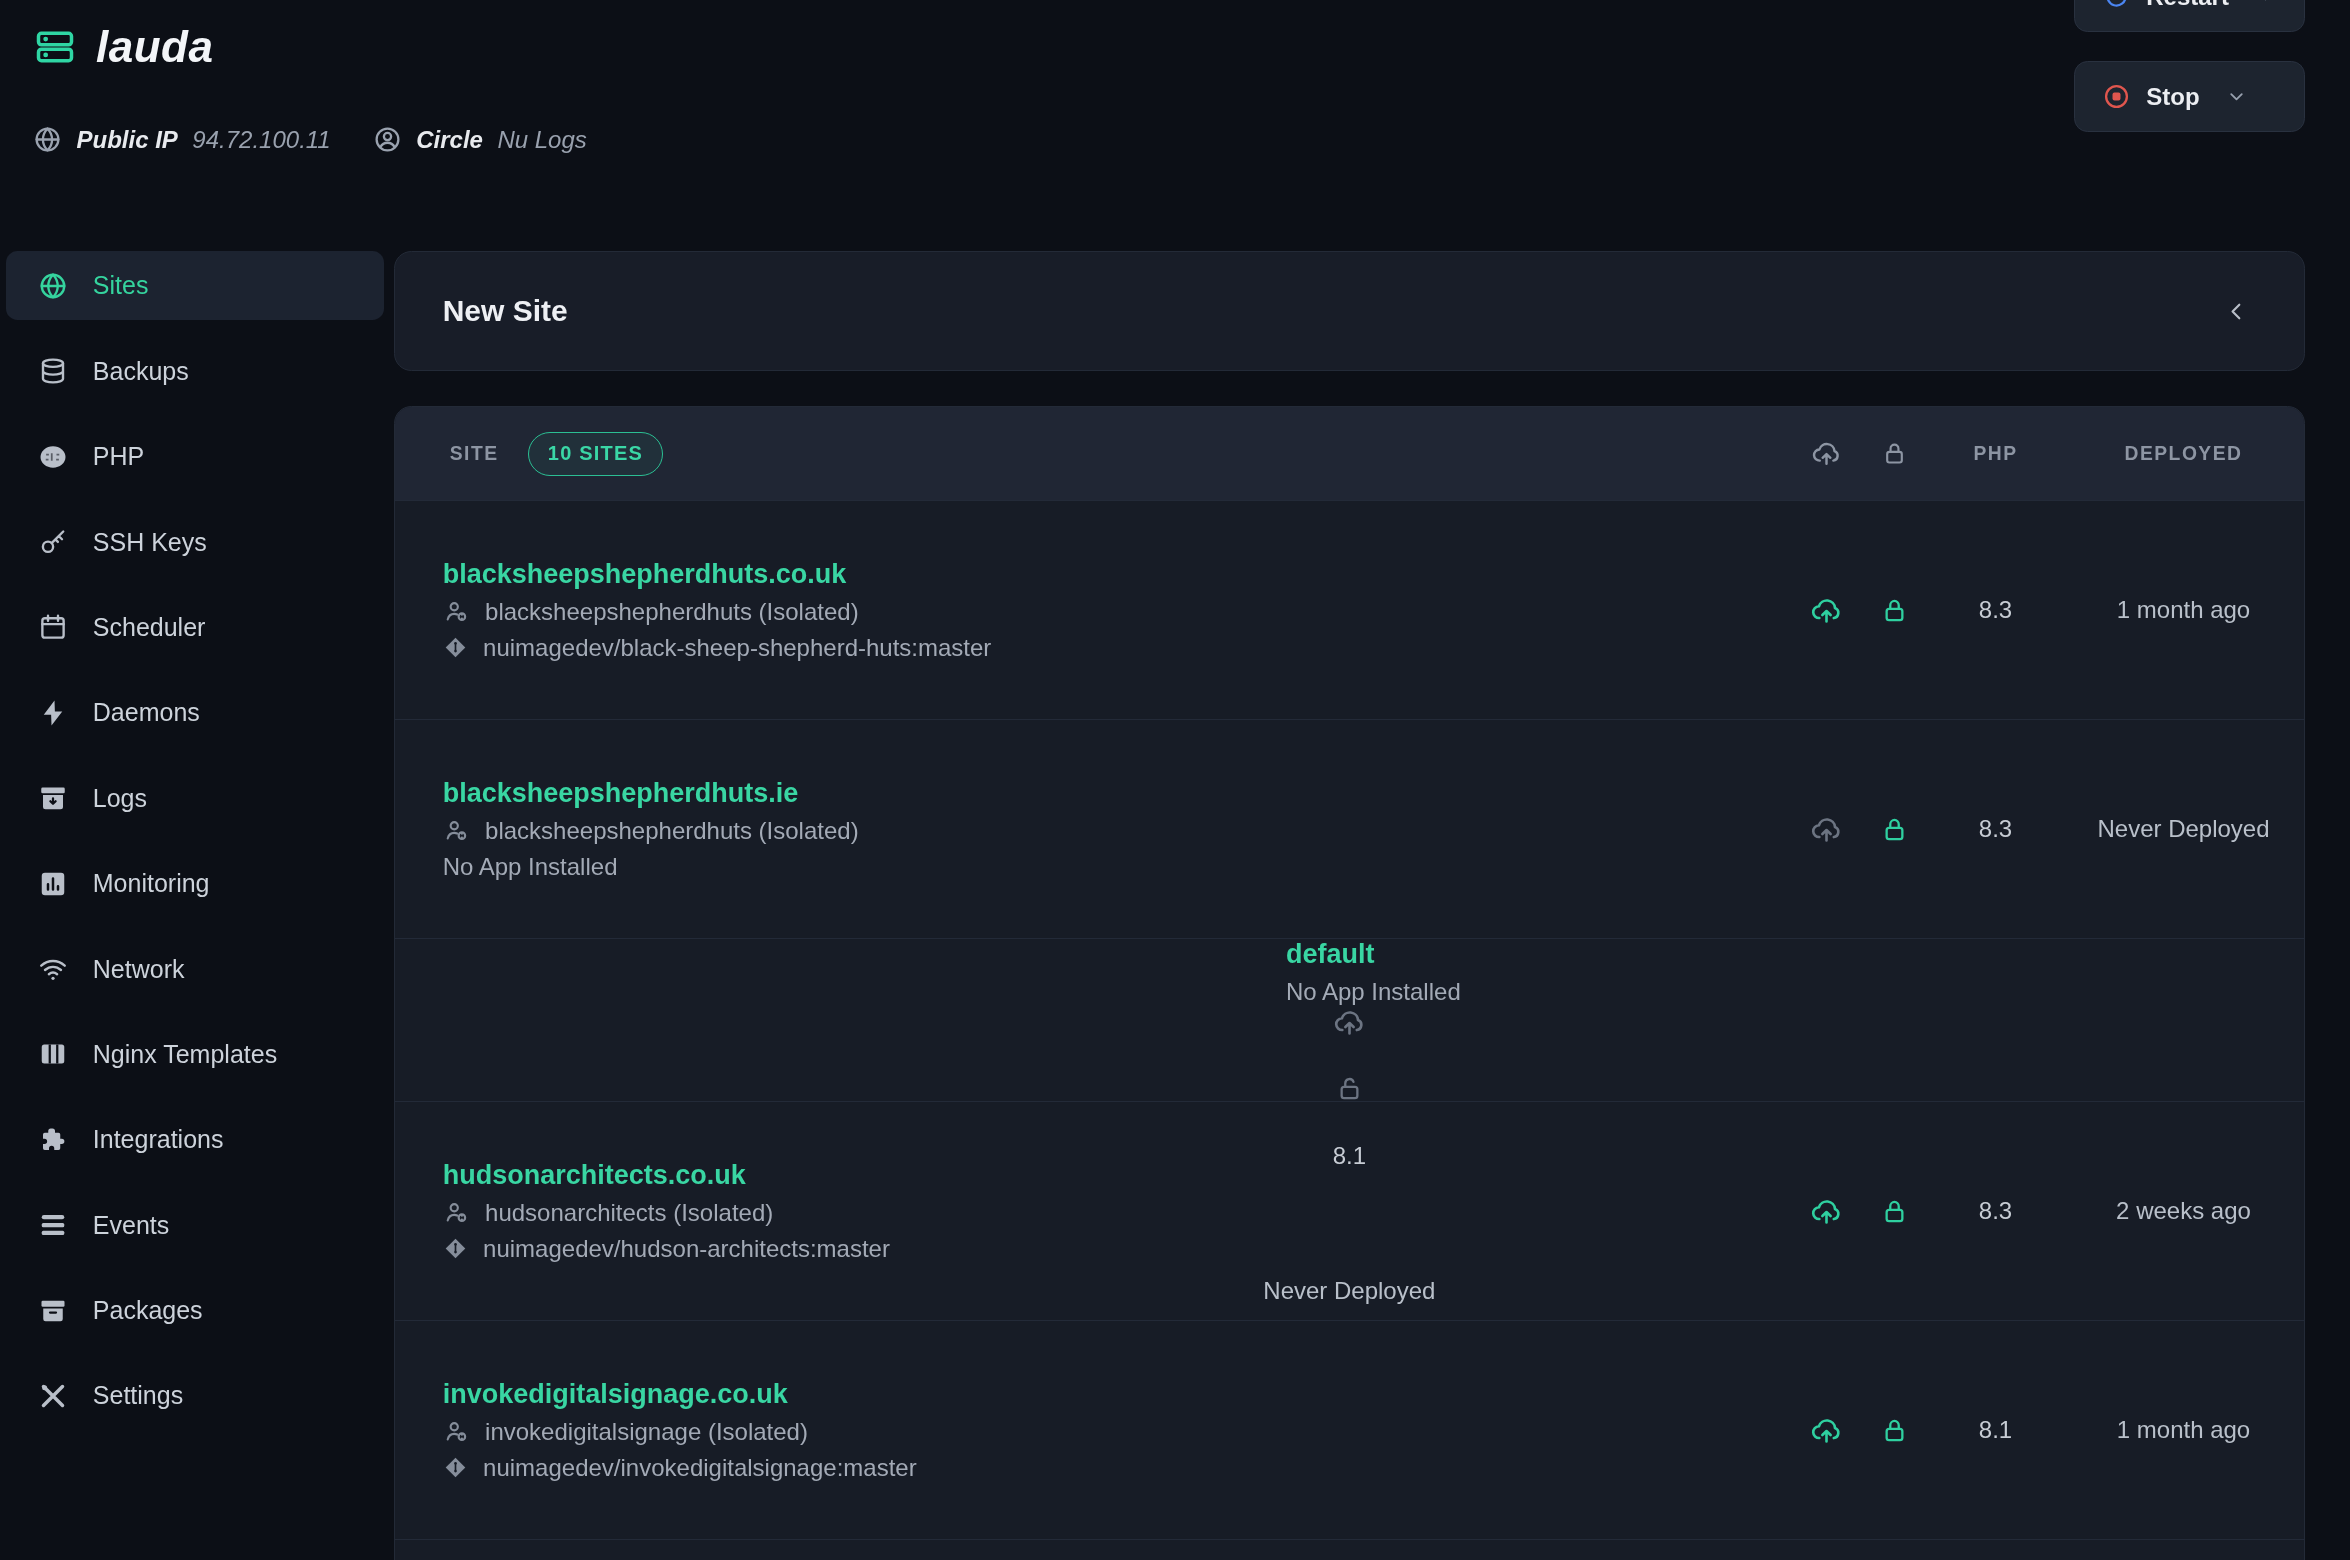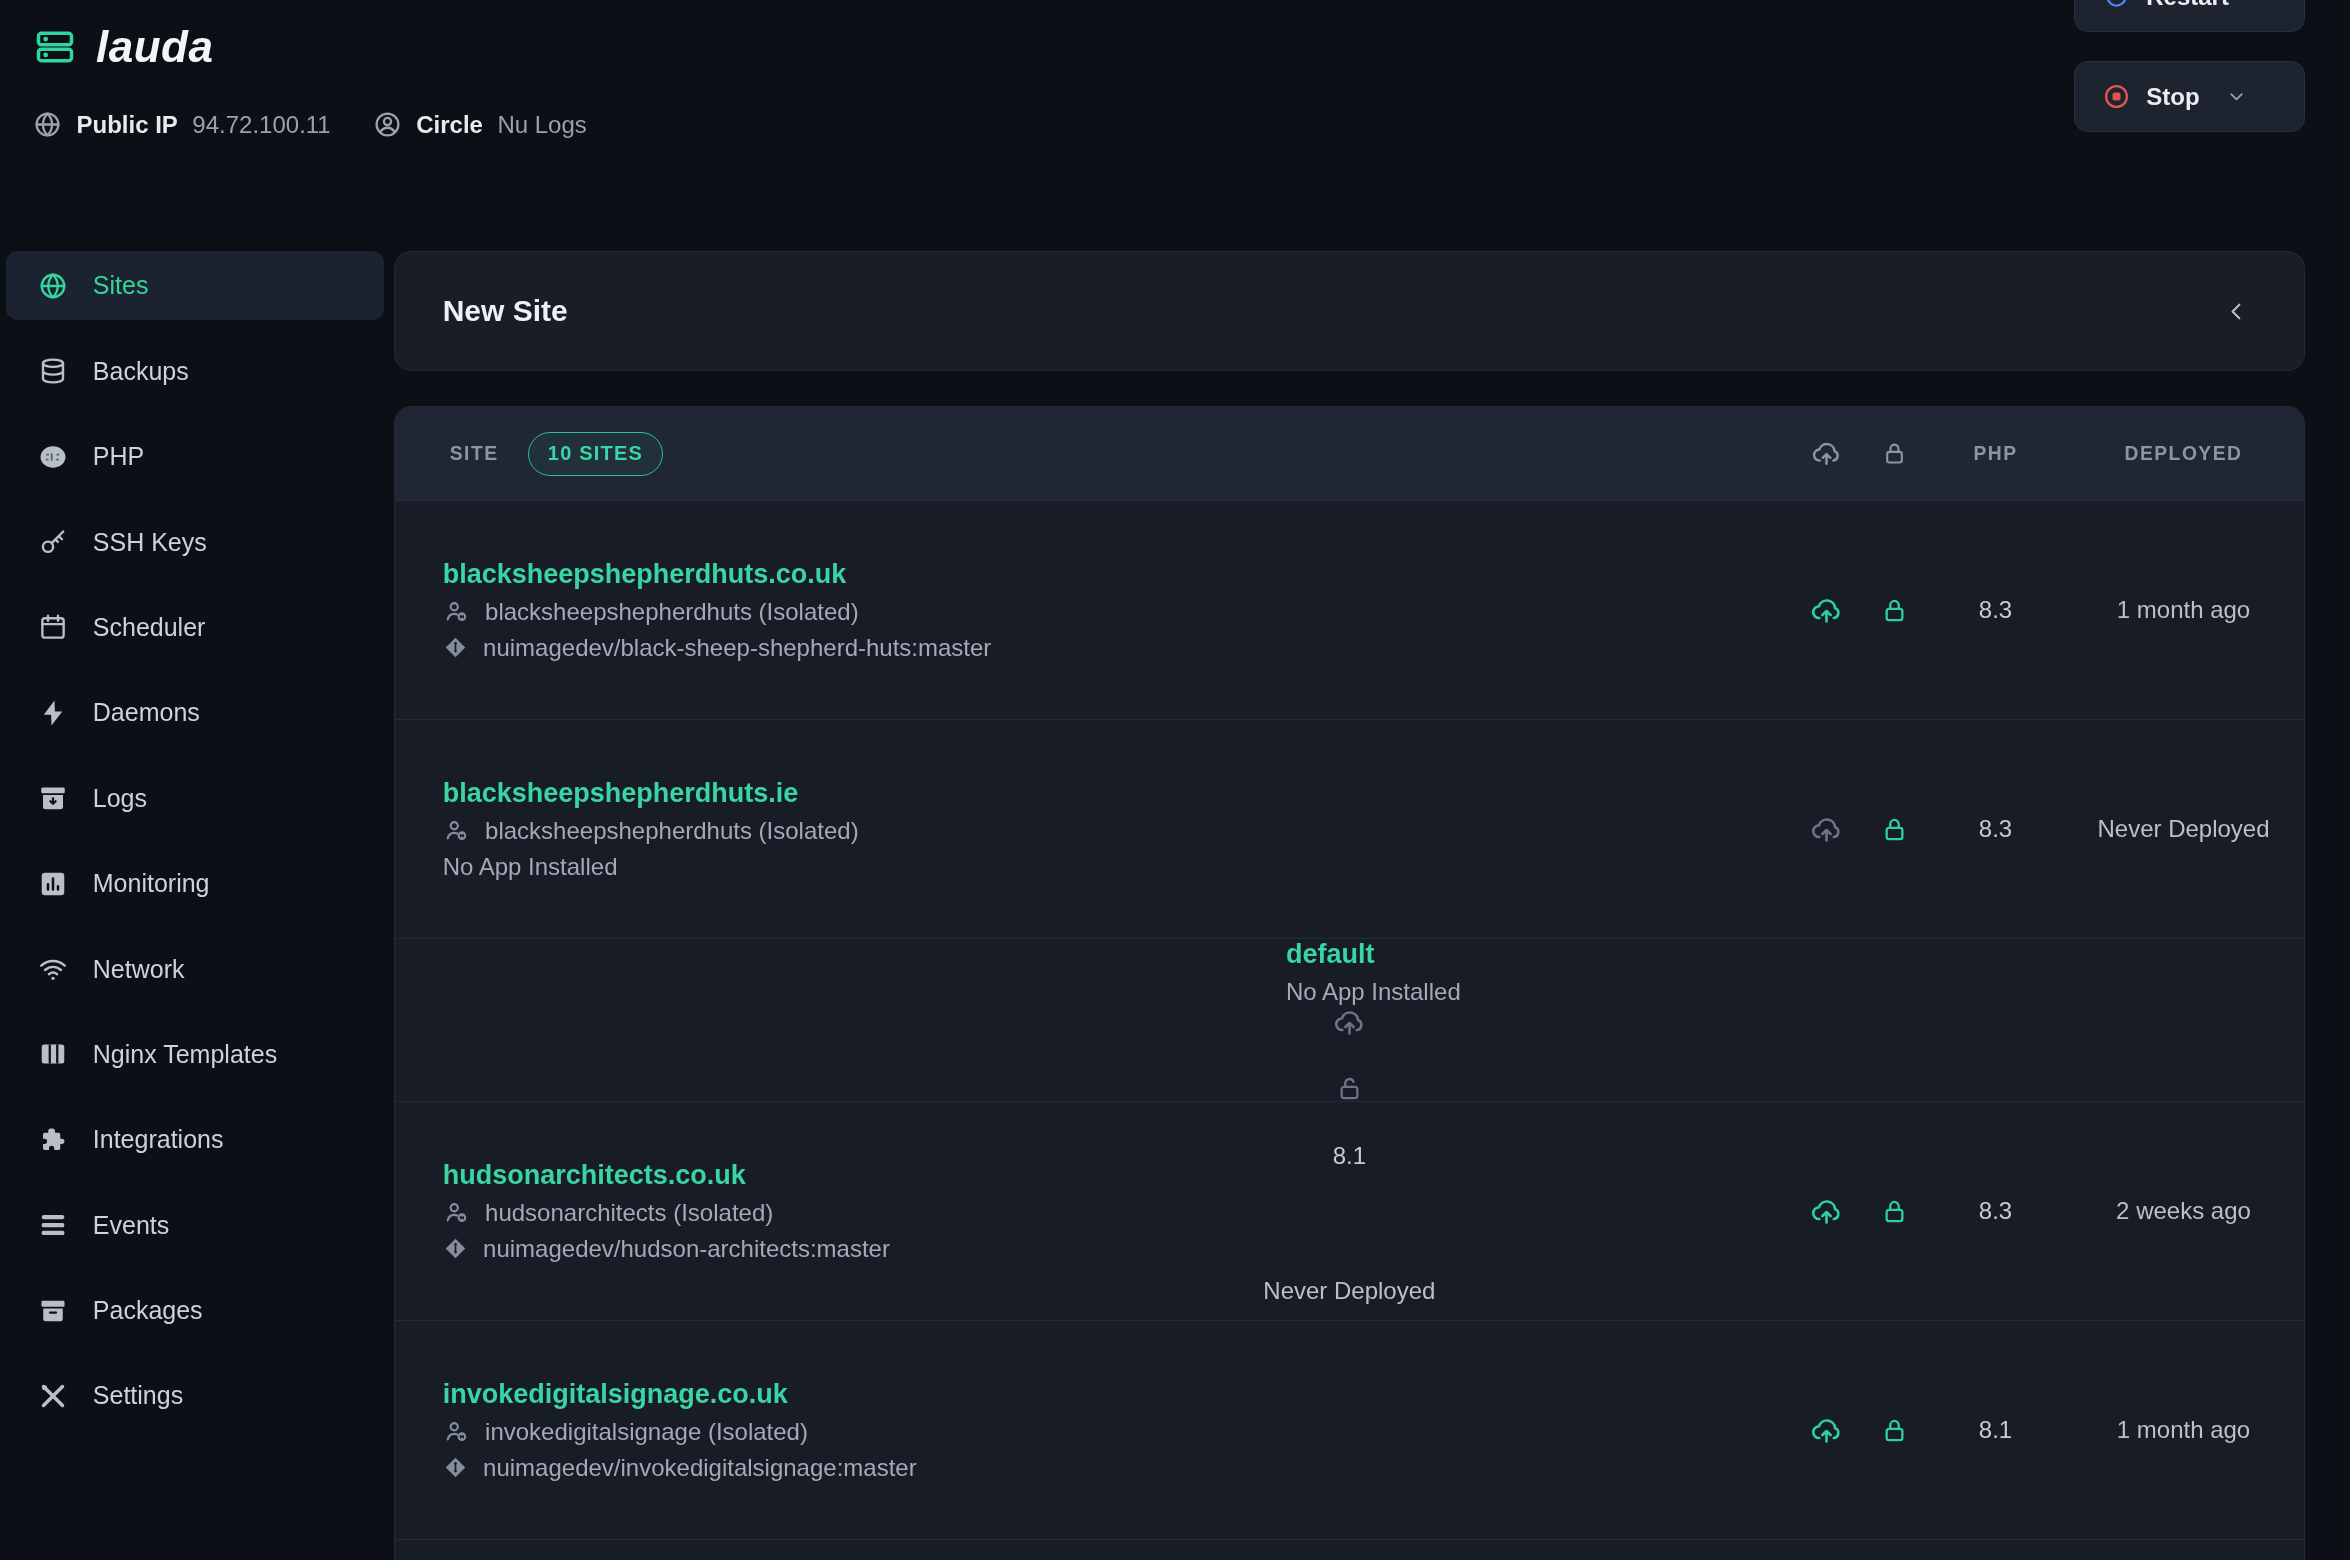--- a/index.html
+++ b/index.html
@@ -24,21 +24,21 @@
     height:71px; padding:0 27px; border-radius:13.5px;
     background:#1d242f; border:1px solid #29313f;
     color:#eceef2; font-size:24px; font-weight:700; cursor:pointer;
     font-family:inherit;
   }
   .action-btn .chev { color:#97a0ae; margin-left:9.7px; }
   .ic-restart { color:#4b86f2; }
   .ic-stop { color:#e0564e; }
 
   
-  .server-info { display:flex; align-items:flex-start; gap:42px; margin:17.4px 0 0 33px; height:44px; }
+  .server-info { display:flex; align-items:flex-end; gap:42px; margin:17.4px 0 0 33px; height:44px;font-style:italic; }
   .info-group { display:flex; align-items:center; gap:14.5px; color:#99a1ae; font-size:24px; }
   .info-group b { color:#e8eaee; font-weight:700; }
   .info-group .ic { color:#9aa2af; }
 
   
   .layout { display:flex; margin-top:97px; padding-right:45px; }
   .sidebar { width:384px; flex:0 0 384px; padding-left:5.8px; margin-right:9.7px; }
   .nav-item {
     display:flex; align-items:center; gap:25px;
     height:69px; margin-bottom:16.4px; padding-left:32px;

